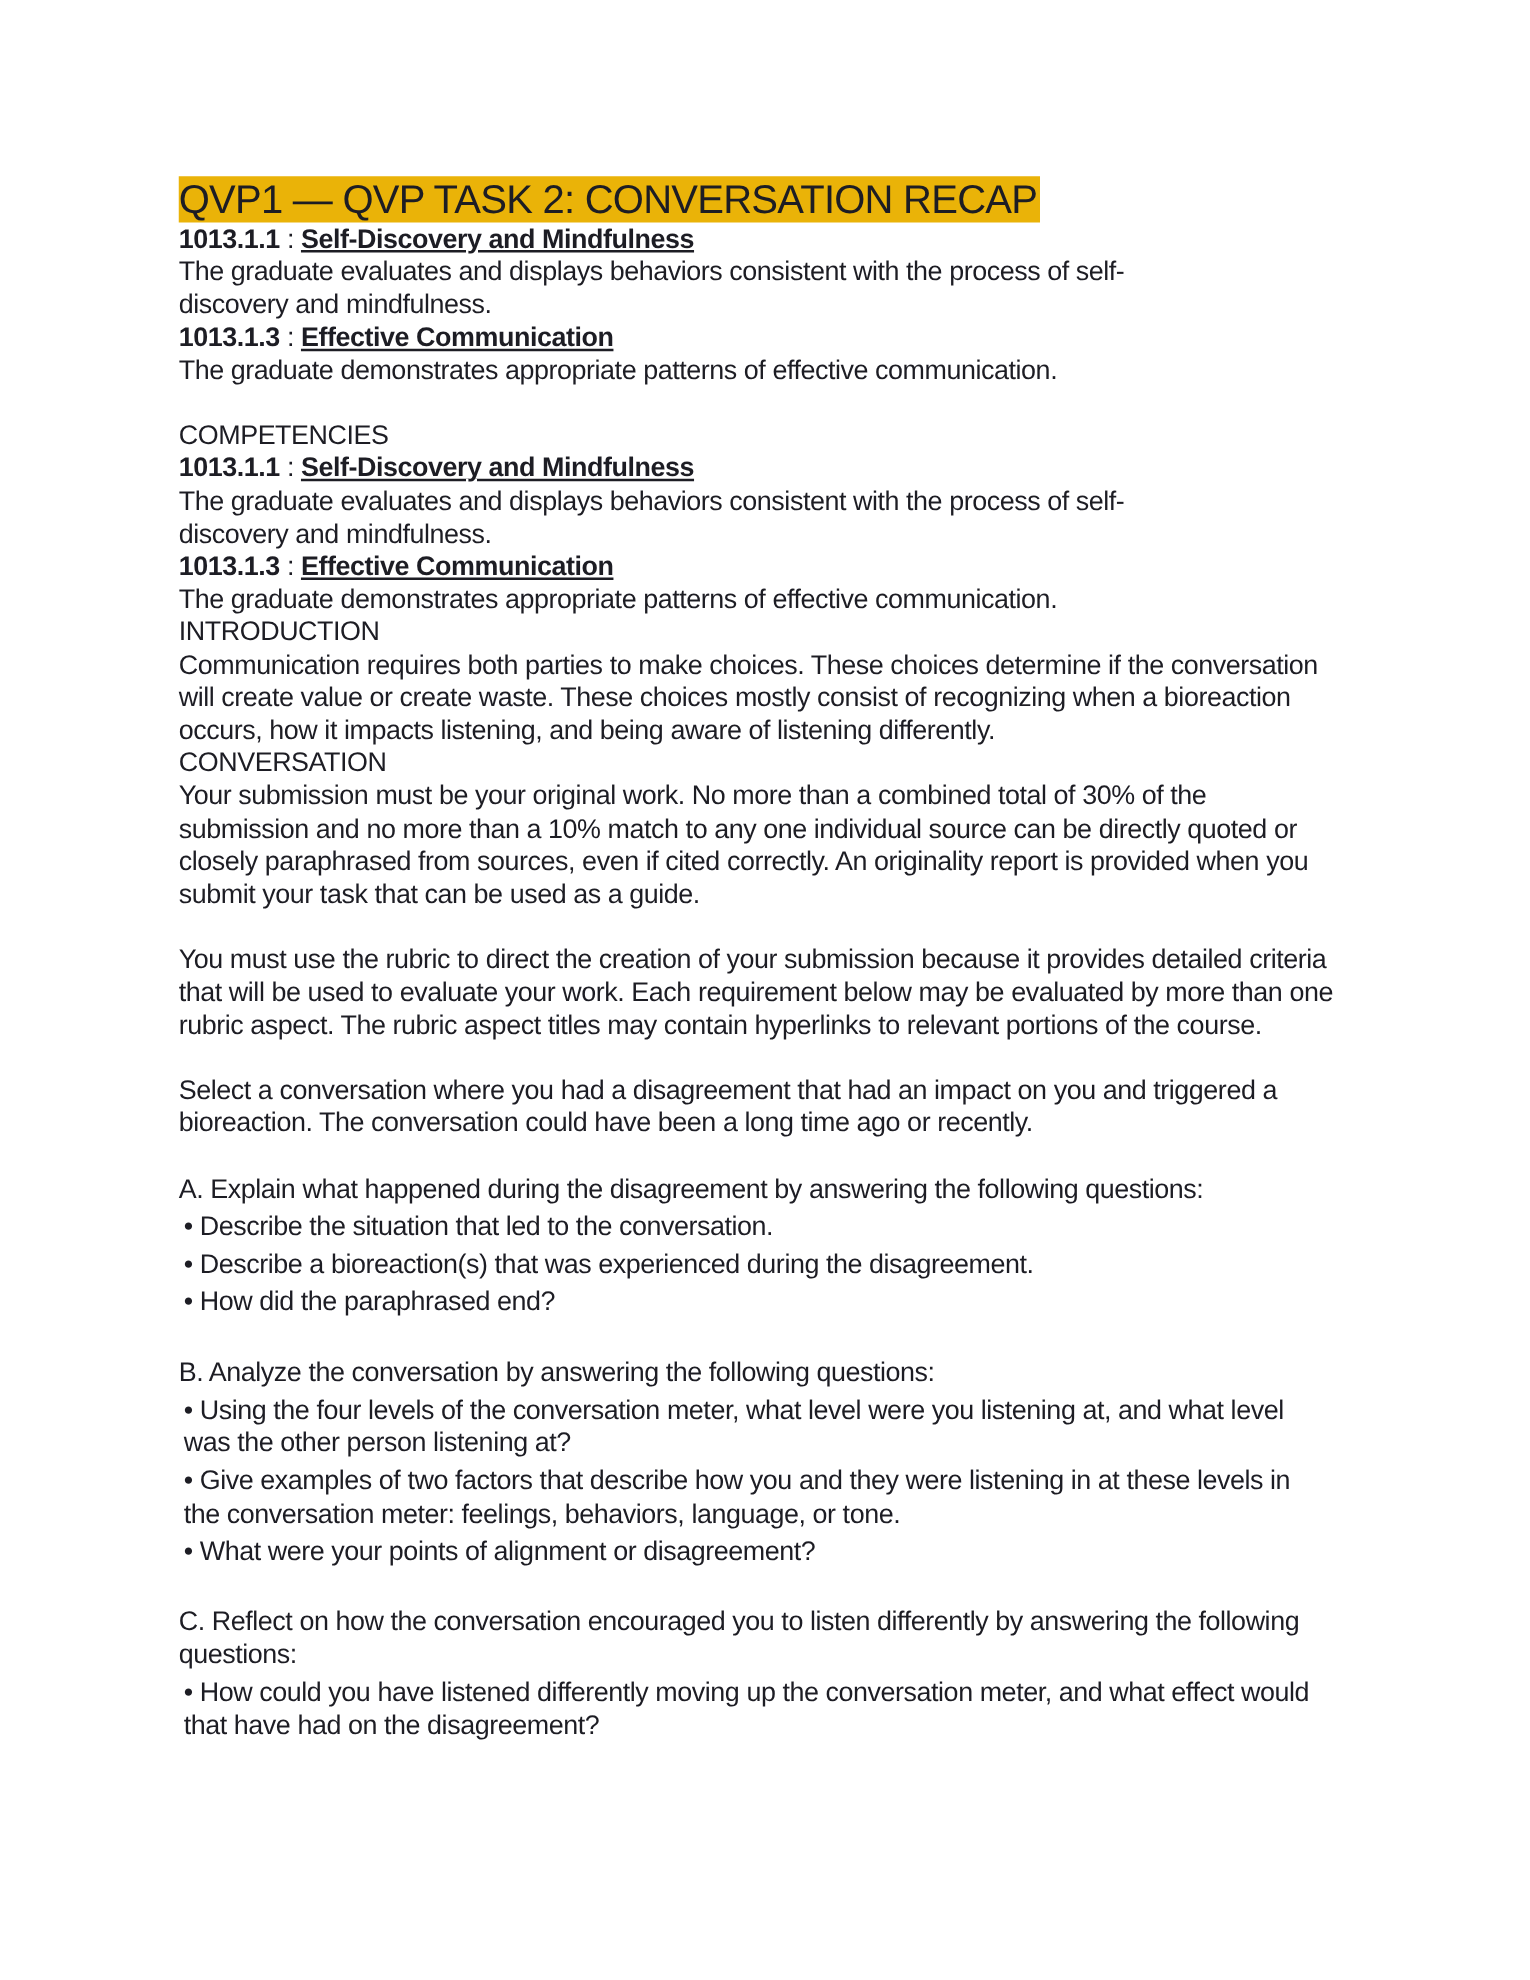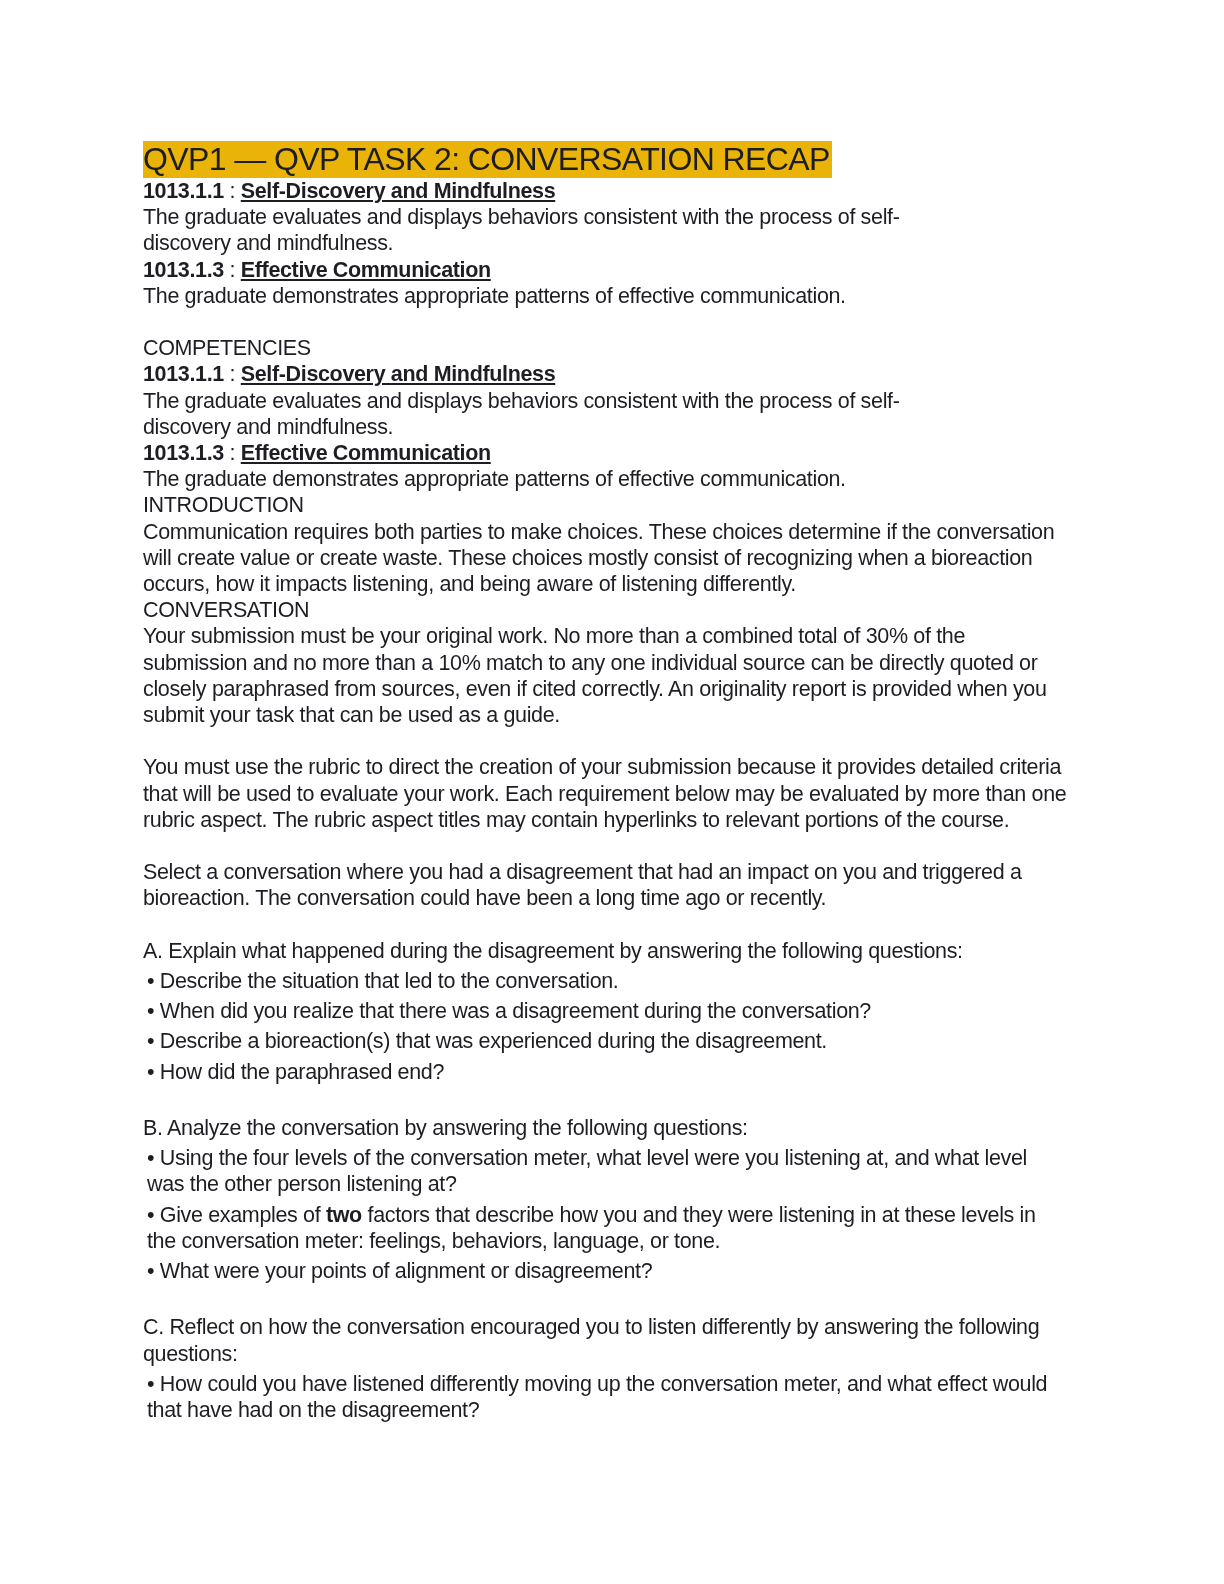--- a/index.html
+++ b/index.html
@@ -15,21 +15,21 @@
   .title {
     display: inline-block;
     background: #eab308;
     font-size: 32px;
     line-height: 37px;
     letter-spacing: -0.6px;
     padding-right: 2px;
     margin-bottom: 0;
   }
   .line { margin: 0; }
-  .bold { font-weight: bold; }
+  .bold { font-weight: normal; }
   .italic { }
   .gap { height: 26.2px; }
   .comp-head .code { font-weight: bold; }
   .comp-head .name { font-weight: bold; text-decoration: underline; }
   ul.bullets { list-style: none; margin: 0; padding: 0; }
   ul.bullets li { margin: 4px; padding: 0; }
   ul.bullets li::before { content: "\2022\00a0"; }
 </style>
 </head>
 <body>
@@ -81,21 +81,20 @@
 
   <p class="line" style="width:880px">Select a conversation where you had a disagreement that had an impact on you and triggered a bioreaction. The conversation could have been a long time ago or recently.</p>
 
   <div class="gap"></div>
 
   
   <div>
     <p class="line">A. Explain what happened during the disagreement by answering the following questions:</p>
     <ul class="bullets">
       <li>Describe the situation that led to the conversation.</li>
-      <li>When did you realize that there was a disagreement during the conversation?</li>
       <li>Describe a bioreaction(s) that was experienced during the disagreement.</li>
       <li>How did the paraphrased end?</li>
     </ul>
   </div>
 
   <div class="gap"></div>
 
   
   <div>
     <p class="line">B. Analyze the conversation by answering the following questions:</p>

